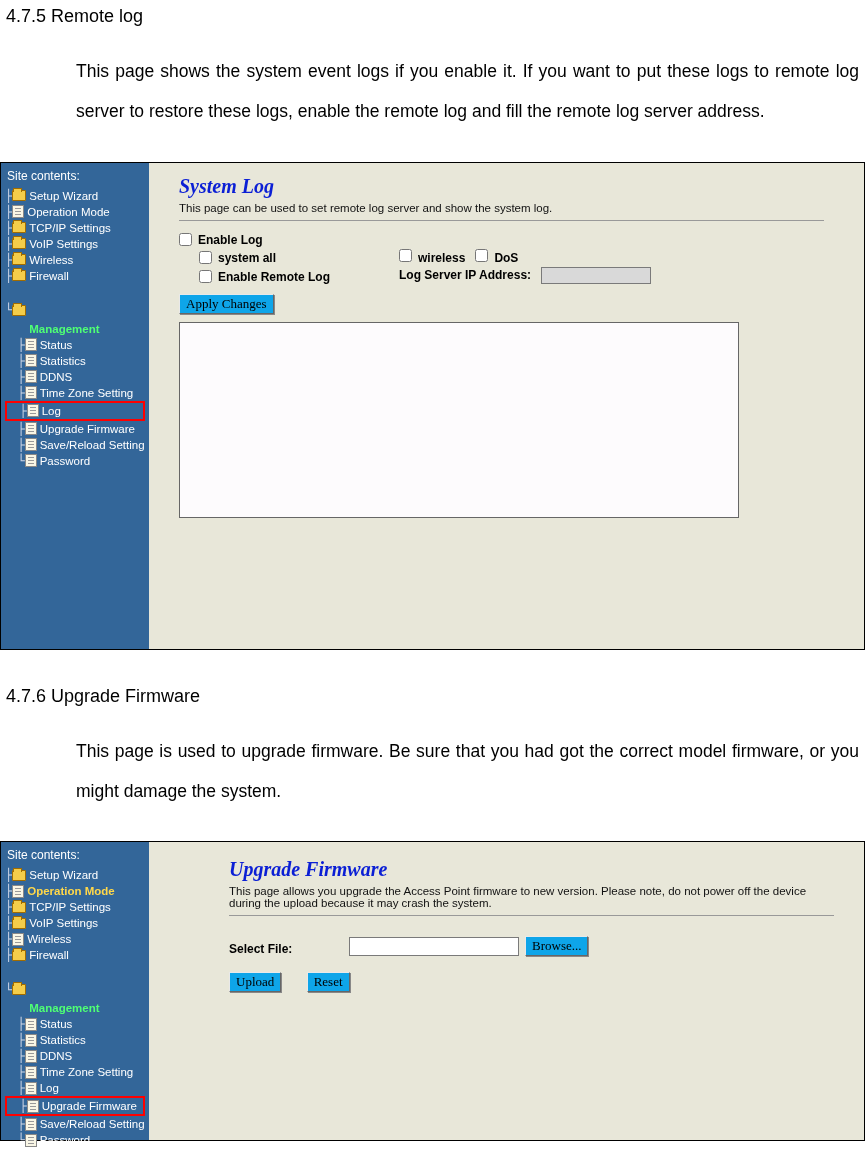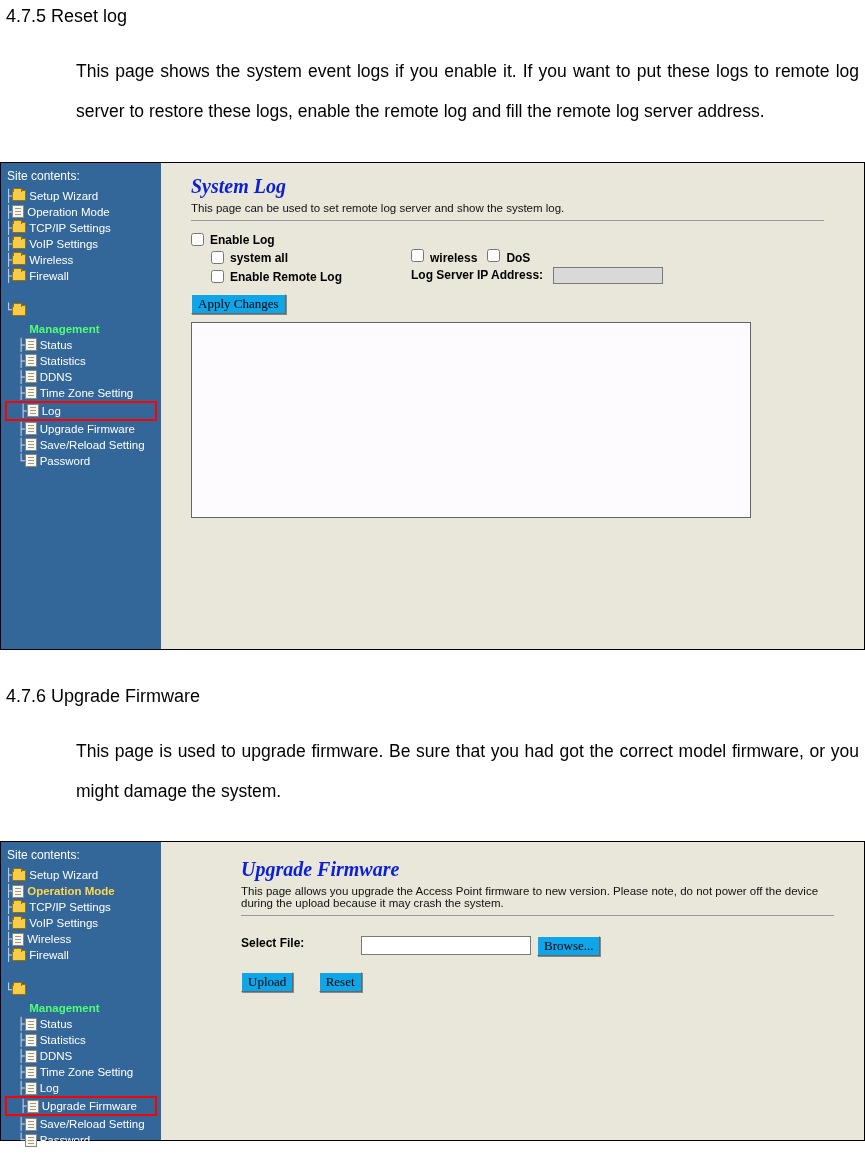--- a/index.html
+++ b/index.html
@@ -26,21 +26,21 @@
   
   .ui-panel {
     display: flex;
     border: 1px solid #000;
     margin: 0 0 36px 0;
     background: #e8e7d9;
     font-size: 12px;
     font-family: Verdana, Arial, sans-serif;
   }
   .sidebar {
-    width: 160px;
+    width: 148px;
     background: #336699;
     color: #fff;
     padding: 4px 0 4px 4px;
     flex-shrink: 0;
   }
   .sidebar-title {
     font-family: Verdana, sans-serif;
     font-size: 12px;
     color: #fff;
     margin: 2px 0 5px 2px;
@@ -172,40 +172,40 @@
     font-size: 11px;
     padding: 2px;
     display: block;
     margin: 6px 0 0 0;
   }
   .below-buttons { margin-top: 12px; }
   .below-buttons .btn { margin-right: 14px; }
   
   .fw-row {
     display: flex;
-    align-items: flex-start;
+    align-items: flex-end;
     font-size: 12px;
     margin: 20px 0 16px 0;
   }
   .fw-row .lbl { width: 120px; font-weight: bold; }
   .file-input {
     width: 170px; height: 19px;
     border: 1px solid #7a7a7a;
     background: #fff;
     font-size: 11px;
     padding: 0 2px;
     margin-right: 6px;
   }
   .ui-panel.panel2 { height: 300px; }
   .ui-panel.panel1 { min-height: 488px; }
 </style>
 </head>
 <body>
 
-<div class="section-heading">4.7.5 Reset log</div>
+<div class="section-heading">4.7.5 Remote log</div>
 <div class="section-body">This page shows the system event logs if you enable it. If you want to put these logs to remote log server to restore these logs, enable the remote log and fill the remote log server address.</div>
 
 <div class="ui-panel panel1">
 
   <div class="sidebar">
     <div class="sidebar-title">Site contents:</div>
     <div class="tree-item">
         <span class="conn">├</span>
         <span class="tree-folder-icon"></span>
         <span class="tree-label">Setup Wizard</span>

